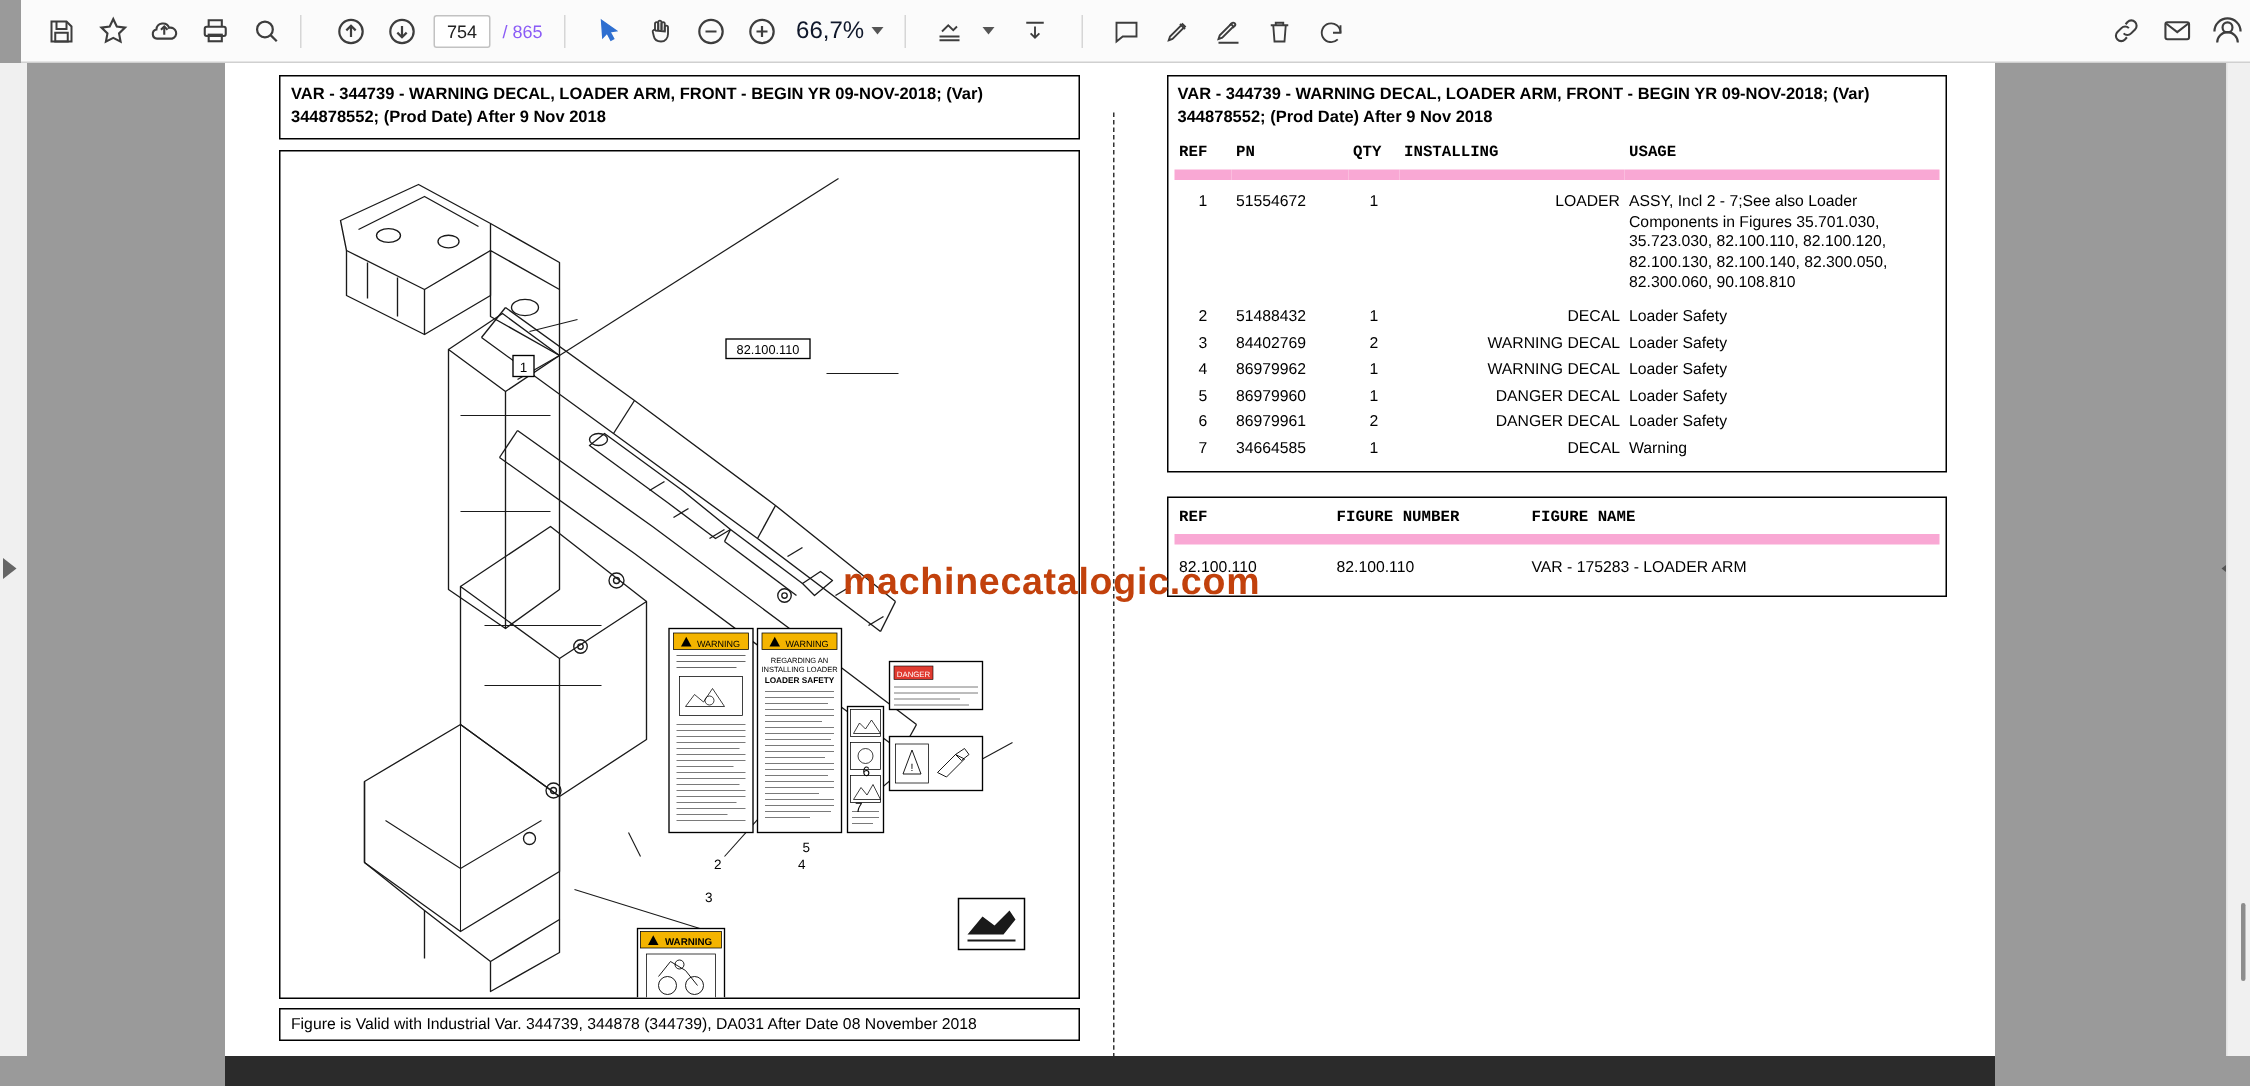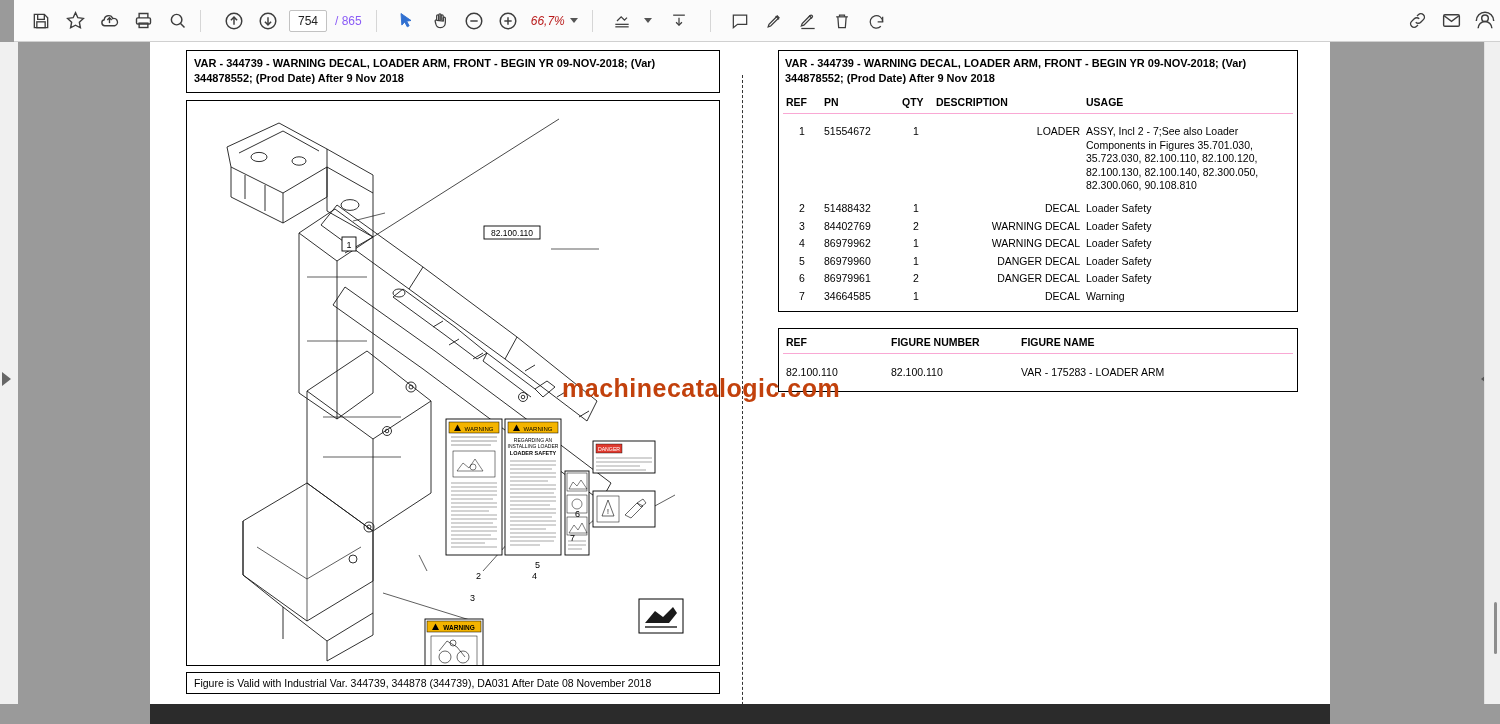--- a/index.html
+++ b/index.html
@@ -36,21 +36,21 @@
     border: 1px solid #c2c2c2; border-radius: 2px;
     background: #fff;
     font-size: 12px; color: #222;
     text-align: center; line-height: 20px;
     margin-left: 4px;
   }
   .page-total {
     font-size: 12px; color: #8b5cf6; margin-left: 8px; white-space: nowrap;
   }
   .zoom-val {
-    font-size: 12px; color: #b91c1c; margin-left: 6px; white-space: nowrap; font-style: italic;
+    font-size: 16px; color: #0f172a; margin-left: 6px; white-space: nowrap;
   }
   .caret {
     width: 0; height: 0;
     border-left: 4px solid transparent;
     border-right: 4px solid transparent;
     border-top: 5px solid #555;
     margin-left: 5px;
   }
   .pad-l { margin-left: 10px; }
 
@@ -142,21 +142,22 @@
     position: absolute; left: 628px; top: 8px;
     width: 520px;
   }
   table.parts {
     width: 100%; border-collapse: collapse;
     font-size: 10.5px; color: #000;
   }
   table.parts th {
     text-align: left; font-weight: bold; font-size: 10.5px;
     padding: 4px 3px 5px 3px;
-    border-bottom: 1px solid #f9a8d4;
+    border-bottom: 7px solid #f9a8d4;
+    font-family: Liberation Mono, monospace;
   }
   table.parts td {
     vertical-align: top; padding: 2px 3px;
     line-height: 1.28;
   }
   .c-ref { width: 38px; text-align: center; }
   .c-pn  { width: 78px; }
   .c-qty { width: 34px; text-align: center; }
   .c-desc{ width: 150px; text-align: right; }
   .c-use { }
@@ -573,21 +574,21 @@
 
         <div class="tbl-outer">
           <div style="padding:2px 2px 6px 2px; font-size:11px; font-weight:bold; line-height:1.35;">VAR - 344739 - WARNING DECAL, LOADER ARM, FRONT - BEGIN YR 09-NOV-2018; (Var) 344878552; (Prod Date) After 9 Nov 2018</div>
 
           <table class="parts">
             <thead>
               <tr>
                 <th class="c-ref" style="text-align:left;">REF</th>
                 <th class="c-pn">PN</th>
                 <th class="c-qty">QTY</th>
-                <th class="c-desc">DESCRIPTION</th>
+                <th class="c-desc">INSTALLING</th>
                 <th class="c-use">USAGE</th>
               </tr>
             </thead>
             <tbody>
               <tr style="height:10px;">
                   <td colspan="5"></td>
                 </tr>
               <tr>
                 <td class="c-ref">1</td>
                 <td class="c-pn">51554672</td>

